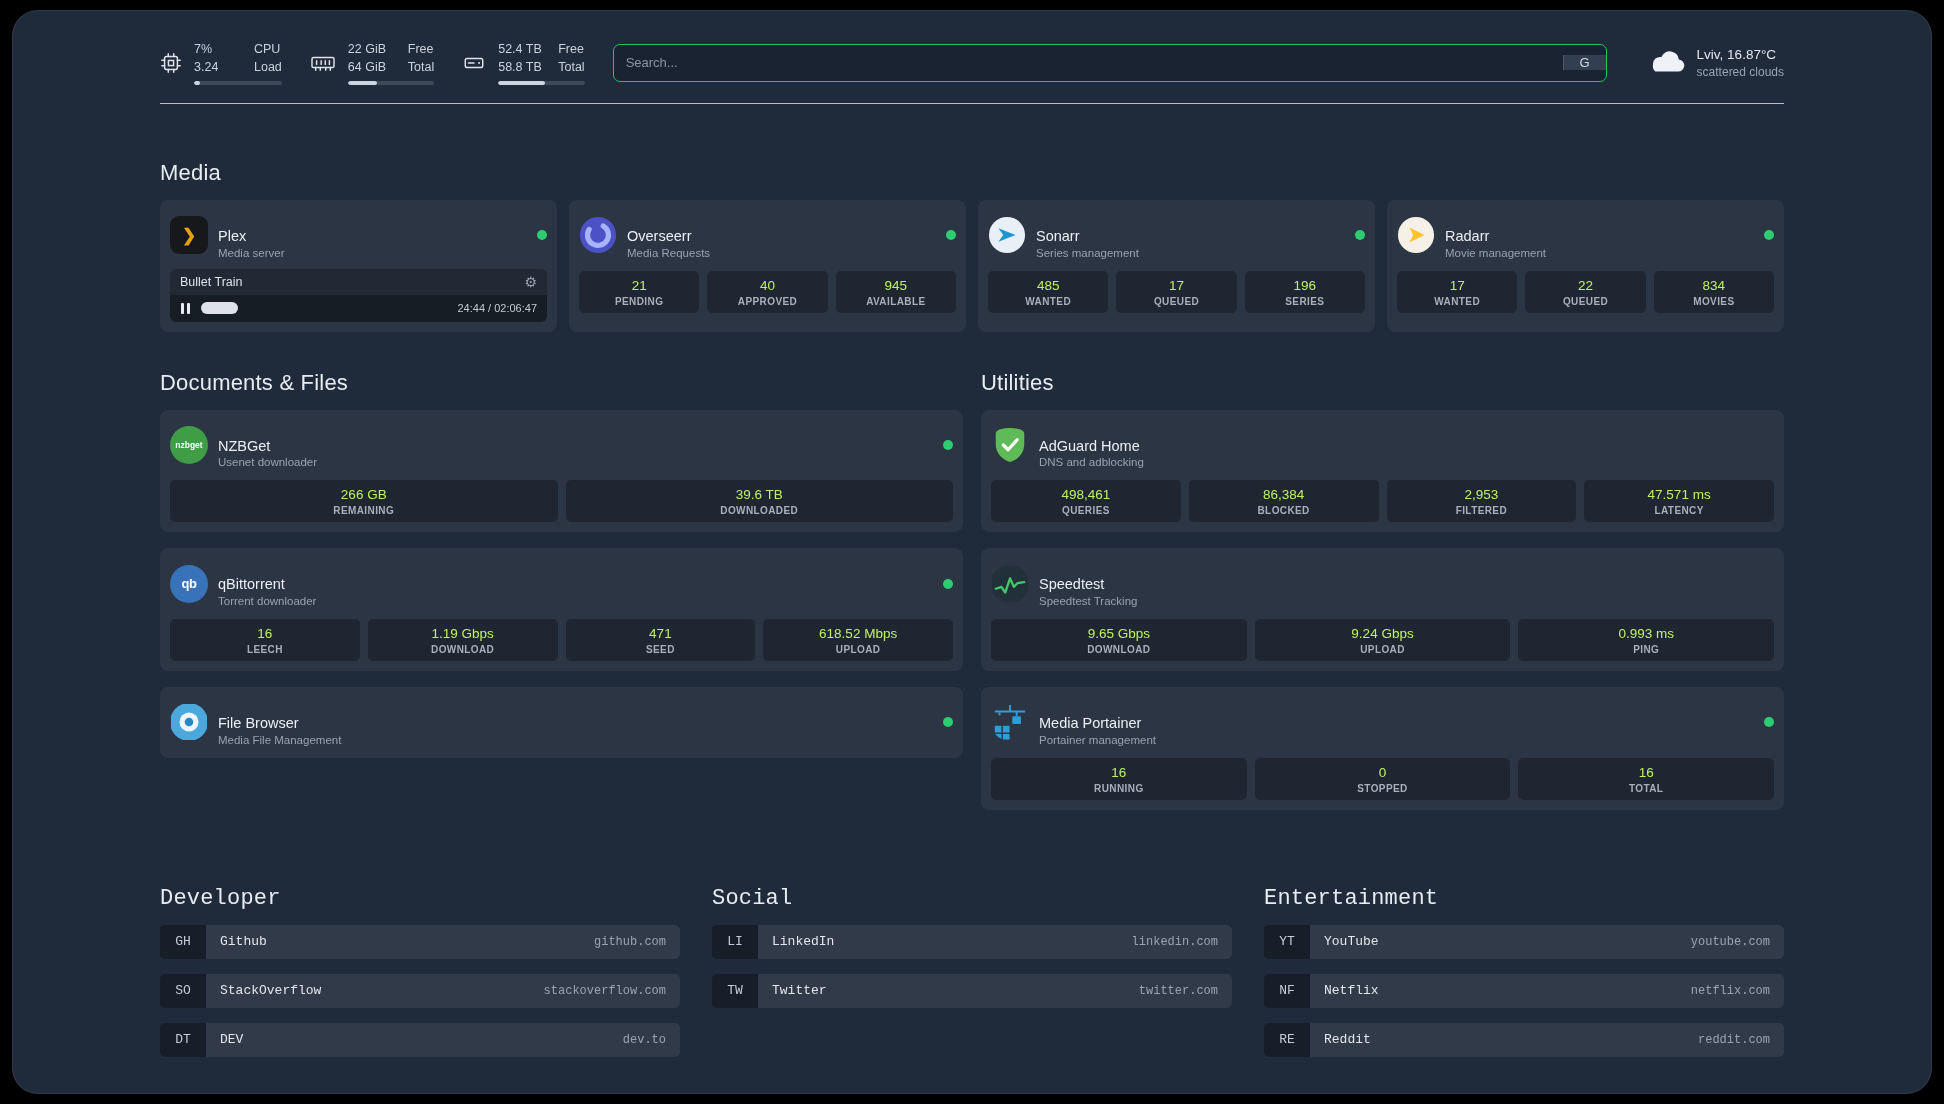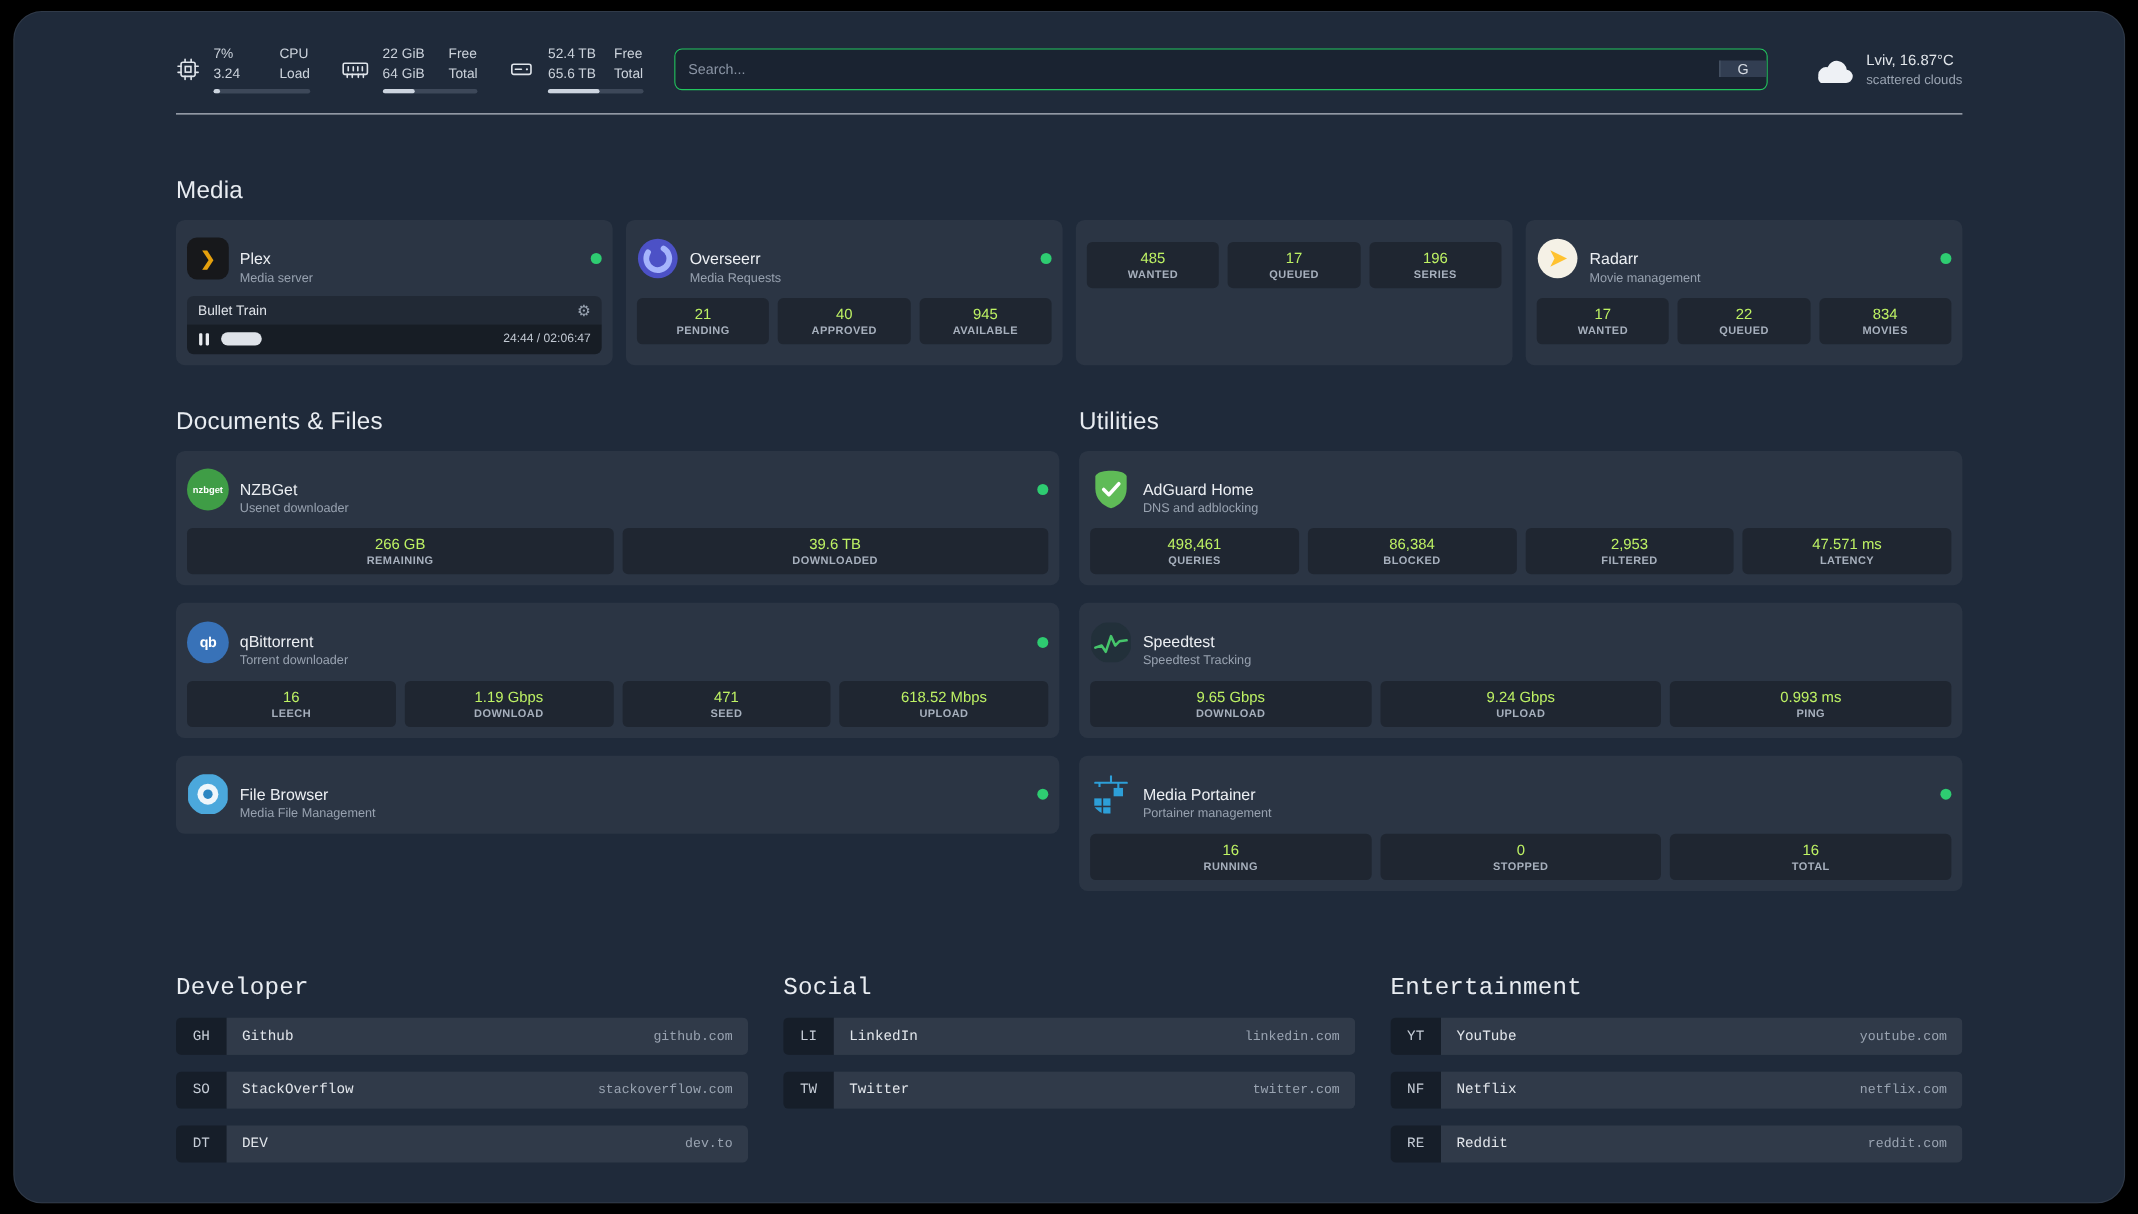--- a/index.html
+++ b/index.html
@@ -25,21 +25,21 @@
   .res-val{text-align:left;min-width:44px;}
   .res-bar{margin-top:5px;height:4px;border-radius:2px;background:#3d4859;overflow:hidden;}
   .res-fill{height:100%;background:#ccd4df;border-radius:2px;}
   .search-bar{flex:1;max-width:992px;height:36px;display:flex;align-items:center;
     border:1px solid #22c55e;border-radius:7px;background:rgba(0,0,0,.15);overflow:hidden;}
   .search-bar input{flex:1;background:transparent;border:none;outline:none;color:#dfe3e9;
     font-size:13px;padding:0 12px;font-family:inherit;}
   .search-bar input::placeholder{color:#8a94a4;}
   .provider-btn{width:42px;display:flex;align-items:center;justify-content:center;
     background:#323e52;border-left:1px solid #4d5a6b;color:#d7dce3;font-size:13px;cursor:pointer;}
-  .weather{margin-left:auto;display:flex;align-items:flex-end;gap:10px;}
+  .weather{margin-left:auto;display:flex;align-items:flex-start;gap:10px;}
   .weather-text{line-height:1.35;}
   .weather-loc{font-size:13.5px;color:#e2e6eb;}
   .weather-cond{font-size:12px;color:#9aa4b2;}
   .divider{margin-top:18px;border-bottom:1.5px solid rgba(223,228,235,.8);}
 
   
   .section-title{font-size:22px;font-weight:500;color:#e8ecf1;letter-spacing:.2px;margin:0 0 14px 0;}
   .media-section{margin-top:56px;}
   .media-grid{display:grid;grid-template-columns:repeat(4,1fr);gap:12px;}
   .two-col{display:grid;grid-template-columns:1fr 1fr;gap:0 18px;align-items:start;margin-top:38px;}
@@ -143,21 +143,21 @@
             <svg width="24" height="22" viewBox="0 0 24 24" fill="none" stroke="#dfe4ea" stroke-width="1.6" stroke-linecap="round">
               <rect x="2.5" y="7" width="19" height="10" rx="2"></rect>
               <circle cx="17.5" cy="12" r="1.1" fill="#dfe4ea" stroke="none"></circle>
               <path d="M6 12h6"></path>
             </svg>
           </span>
           <div class="res-body">
             <div class="res-grid">
               <span class="res-val">52.4 TB</span>
               <span class="res-lab">Free</span>
-              <span class="res-val">65.6 TB</span>
+              <span class="res-val">58.8 TB</span>
               <span class="res-lab">Total</span>
             </div>
             <div class="res-bar">
               <div class="res-fill" style="width: 54%;"></div>
             </div>
           </div>
         </div>
       </div>
 
       <div class="search-bar">
@@ -235,20 +235,33 @@
               <div class="stat-label">APPROVED</div>
             </div>
             <div class="stat">
               <div class="stat-value">945</div>
               <div class="stat-label">AVAILABLE</div>
             </div>
           </div>
         </div>
 
         <div class="card">
+          <div class="card-head">
+            <span class="svc-icon">
+              <svg width="38" height="38" viewBox="0 0 40 40">
+                <circle cx="20" cy="20" r="19" fill="#e8f0f7"></circle>
+                <path d="M11 13l18 7-18 7 5-7z" fill="#2193d1"></path>
+              </svg>
+            </span>
+            <div class="svc-text">
+              <div class="svc-name">Sonarr</div>
+              <div class="svc-desc">Series management</div>
+            </div>
+            <span class="dot"></span>
+          </div>
           <div class="stats">
             <div class="stat">
               <div class="stat-value">485</div>
               <div class="stat-label">WANTED</div>
             </div>
             <div class="stat">
               <div class="stat-value">17</div>
               <div class="stat-label">QUEUED</div>
             </div>
             <div class="stat">

